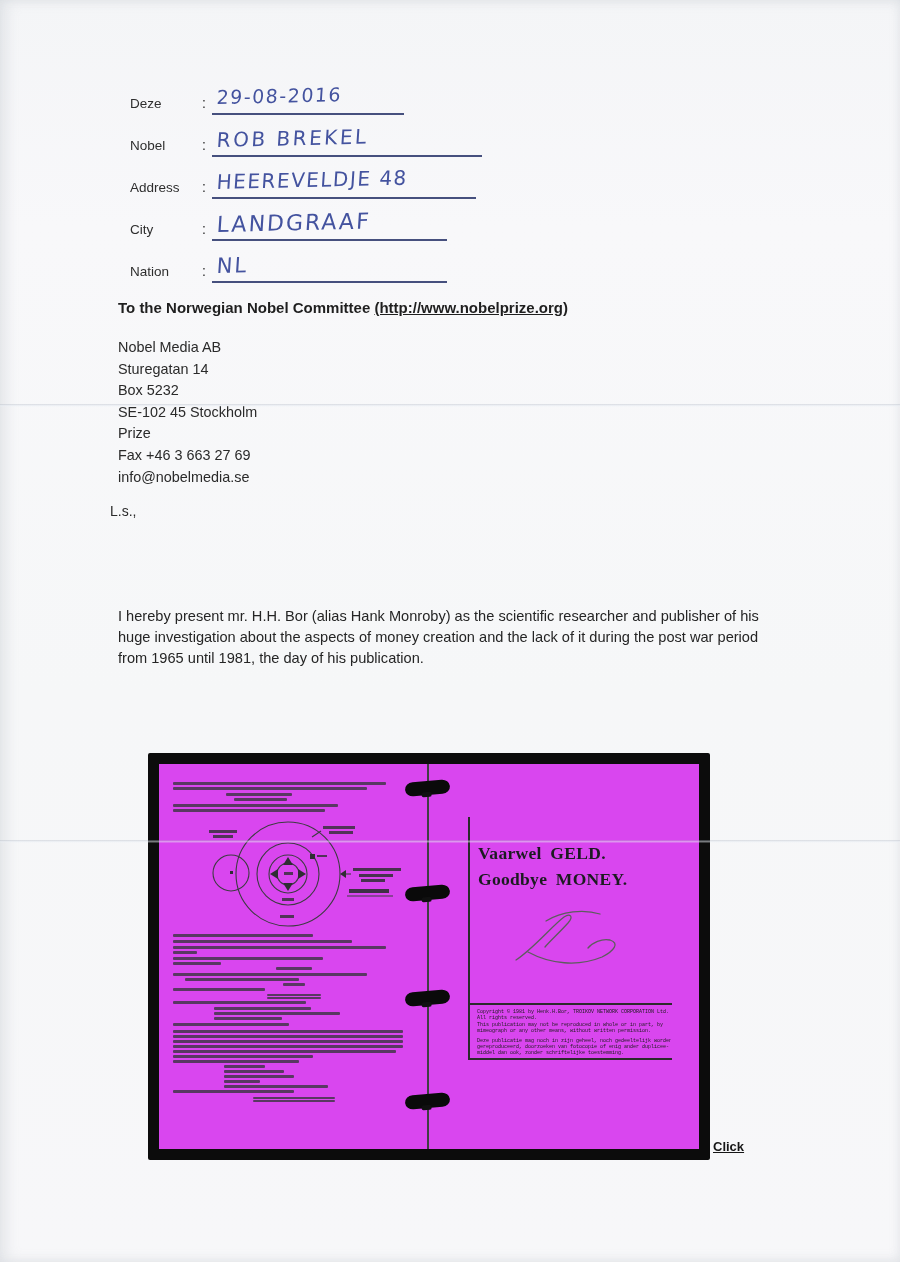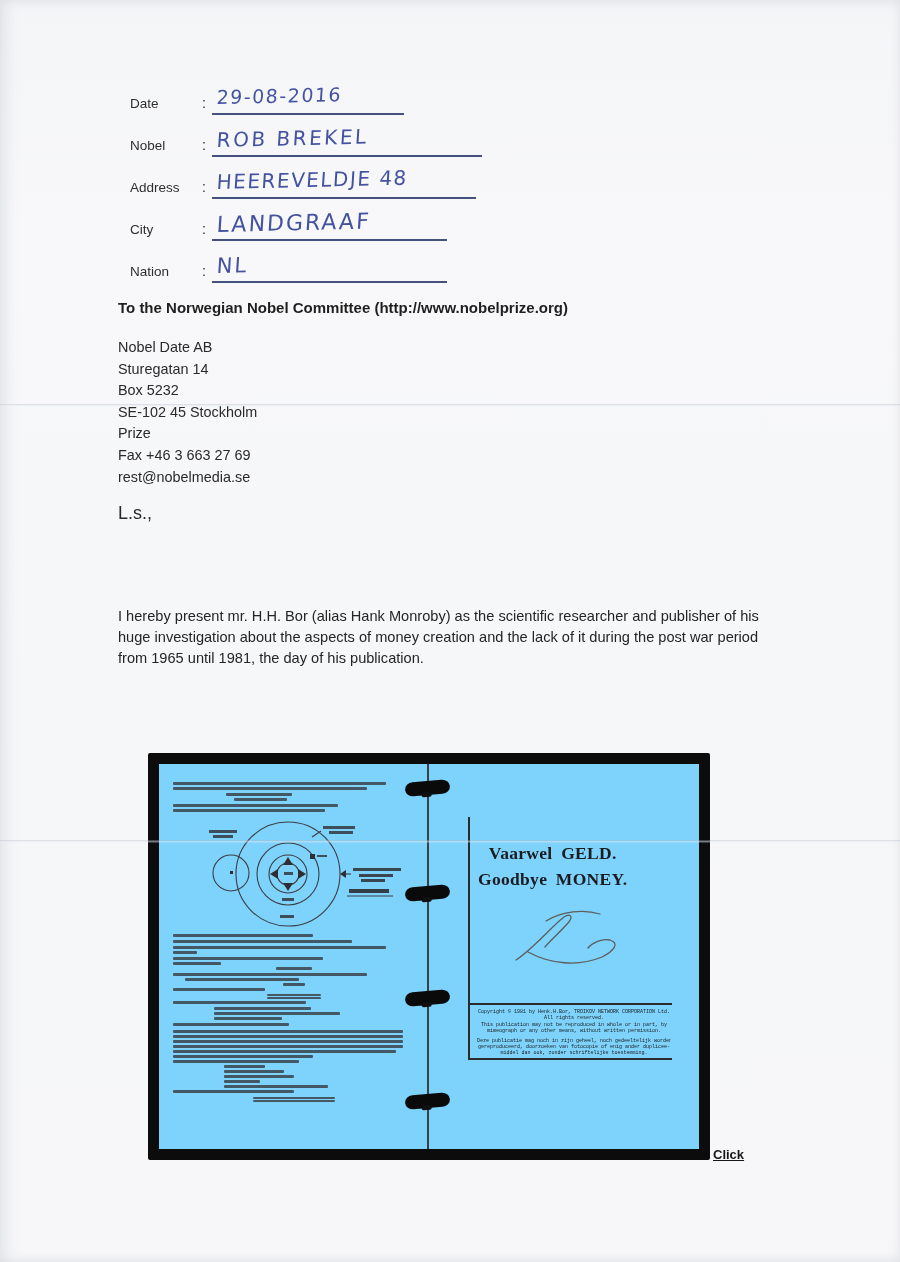--- a/index.html
+++ b/index.html
@@ -18,81 +18,81 @@
   .fline{display:inline-block;border-bottom:2px solid #46507e;vertical-align:bottom;height:30px;}
   .hand{display:inline-block;font-family:"DejaVu Sans",sans-serif;color:#44539f;
     transform:rotate(-1.3deg) skewX(-5deg);transform-origin:left bottom;position:relative;top:3px;left:4px;}
   .hand-date{font-size:19px;letter-spacing:1.5px;}
   .hand-name{font-size:20px;letter-spacing:2.5px;}
   .hand-address{font-size:20px;letter-spacing:1.5px;}
   .hand-city{font-size:22px;letter-spacing:2px;}
   .hand-nation{font-size:21px;letter-spacing:2px;}
   
   .heading{position:absolute;left:118px;top:299px;font-size:15px;font-weight:bold;color:#1f1f1f;}
-  .heading .u{text-align:center;}
+  .heading .u{text-decoration:underline;text-align:center;}
   .recipient{position:absolute;left:118px;top:337px;font-size:14.4px;line-height:21.6px;color:#2a2a2a;}
-  .salutation{position:absolute;left:118px;top:503px;font-size:18px;color:#2a2a2a;}
+  .salutation{position:absolute;left:110px;top:503px;font-size:14px;color:#2a2a2a;}
   .para{position:absolute;left:118px;width:672px;font-size:14.6px;line-height:20.9px;color:#252525;}
   .p1{top:524px}.p2{top:606px}.p3{top:690px}
   
   .photo{position:absolute;left:148px;top:753px;width:562px;height:407px;background:#0c0c0c;border-radius:2px;}
-  .photo-inner{position:absolute;left:11px;top:11px;right:11px;bottom:11px;background:#7dd3fc;overflow:hidden;text-align:center;}
+  .photo-inner{position:absolute;left:11px;top:11px;right:11px;bottom:11px;background:#d946ef;overflow:hidden;}
   .lp{position:absolute;left:14px;top:8px;width:242px;height:377px;}
   .bar{height:3px;background:rgba(52,52,58,.78);margin-bottom:2px;border-radius:1px;}
   .bar.dbl{height:2px;box-shadow:0 3px 0 rgba(52,52,58,.78);margin-bottom:5px;}
   .diagram{display:block;margin:2px 0;}
   .spine{position:absolute;left:268px;top:0;bottom:0;width:2px;background:#3f3f42;}
   .ring{position:absolute;left:246px;width:45px;height:14px;background:#0a0a0a;border-radius:8px/7px;transform:rotate(-5deg);}
   .ring:after{content:"";position:absolute;left:16px;top:11px;width:10px;height:5px;background:#101010;border-radius:2px;}
   .rbox-v{position:absolute;left:309px;top:53px;width:2px;height:243px;background:#2b2b2b;}
   .rbox-h{position:absolute;left:309px;width:204px;height:2px;background:#2b2b2b;}
   .rtitle{position:absolute;left:319px;top:76px;font-family:"Liberation Serif",serif;font-weight:bold;
     font-size:17.5px;line-height:26px;color:#1b1b20;word-spacing:4px;letter-spacing:.3px;}
   .signature{position:absolute;left:345px;top:140px;}
   .copyright{position:absolute;left:318px;top:245px;width:194px;}
   .cpl{font-family:"Liberation Mono",monospace;font-size:5px;line-height:6.4px;color:#1c1c1c;
     white-space:nowrap;overflow:hidden;filter:blur(.28px);}
   
   .click{position:absolute;left:713px;top:1139px;font-size:13px;font-weight:bold;color:#161616;
-    text-decoration:underline;cursor:pointer;margin-top:8px;}
+    text-decoration:underline;cursor:pointer;}
 </style>
 </head>
 <body>
 
 <div class="sheet">
 
   <div class="crease" style="top:404px"></div>
   <div class="crease" style="top:840px"></div>
 
   <div class="frow" style="top:83px">
-    <span class="flabel">Date</span><span class="fcolon">:</span><span class="fline" style="width:192px"><span class="hand hand-date">29-08-2016</span></span>
+    <span class="flabel">Deze</span><span class="fcolon">:</span><span class="fline" style="width:192px"><span class="hand hand-date">29-08-2016</span></span>
   </div>
   <div class="frow" style="top:125px">
     <span class="flabel">Nobel</span><span class="fcolon">:</span><span class="fline" style="width:270px"><span class="hand hand-name">ROB BREKEL</span></span>
   </div>
   <div class="frow" style="top:167px">
     <span class="flabel">Address</span><span class="fcolon">:</span><span class="fline" style="width:264px"><span class="hand hand-address">HEEREVELDJE 48</span></span>
   </div>
   <div class="frow" style="top:209px">
     <span class="flabel">City</span><span class="fcolon">:</span><span class="fline" style="width:235px"><span class="hand hand-city">LANDGRAAF</span></span>
   </div>
   <div class="frow" style="top:251px">
     <span class="flabel">Nation</span><span class="fcolon">:</span><span class="fline" style="width:235px"><span class="hand hand-nation">NL</span></span>
   </div>
 
   <div class="heading"><span>To the Norwegian Nobel Committee </span><span class="u">(http://www.nobelprize.org)</span></div>
 
   <div class="recipient">
-    <div>Nobel Date AB</div>
+    <div>Nobel Media AB</div>
     <div>Sturegatan 14</div>
     <div>Box 5232</div>
     <div>SE-102 45 Stockholm</div>
     <div>Prize</div>
     <div>Fax +46 3 663 27 69</div>
-    <div>rest@nobelmedia.se</div>
+    <div>info@nobelmedia.se</div>
   </div>
 
   <div class="salutation">L.s.,</div>
   <div class="para p2">I hereby present mr. H.H. Bor (alias Hank Monroby) as the scientific researcher and publisher of his huge investigation about the aspects of money creation and the lack of it during the post war period from 1965 until 1981, the day of his publication.</div>
 
   <div class="photo">
     <div class="photo-inner">
 
       <div class="lp">
         <div>

